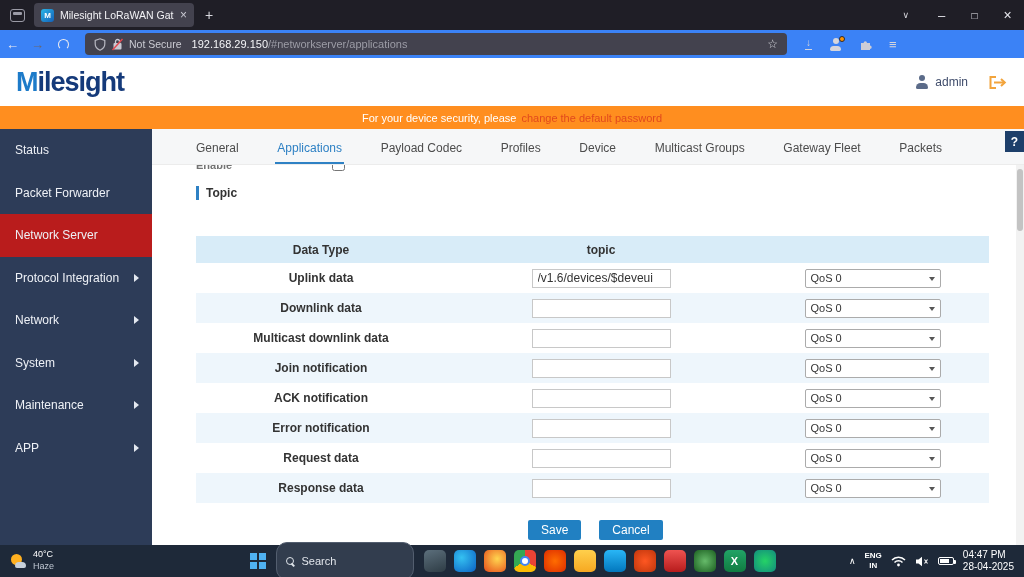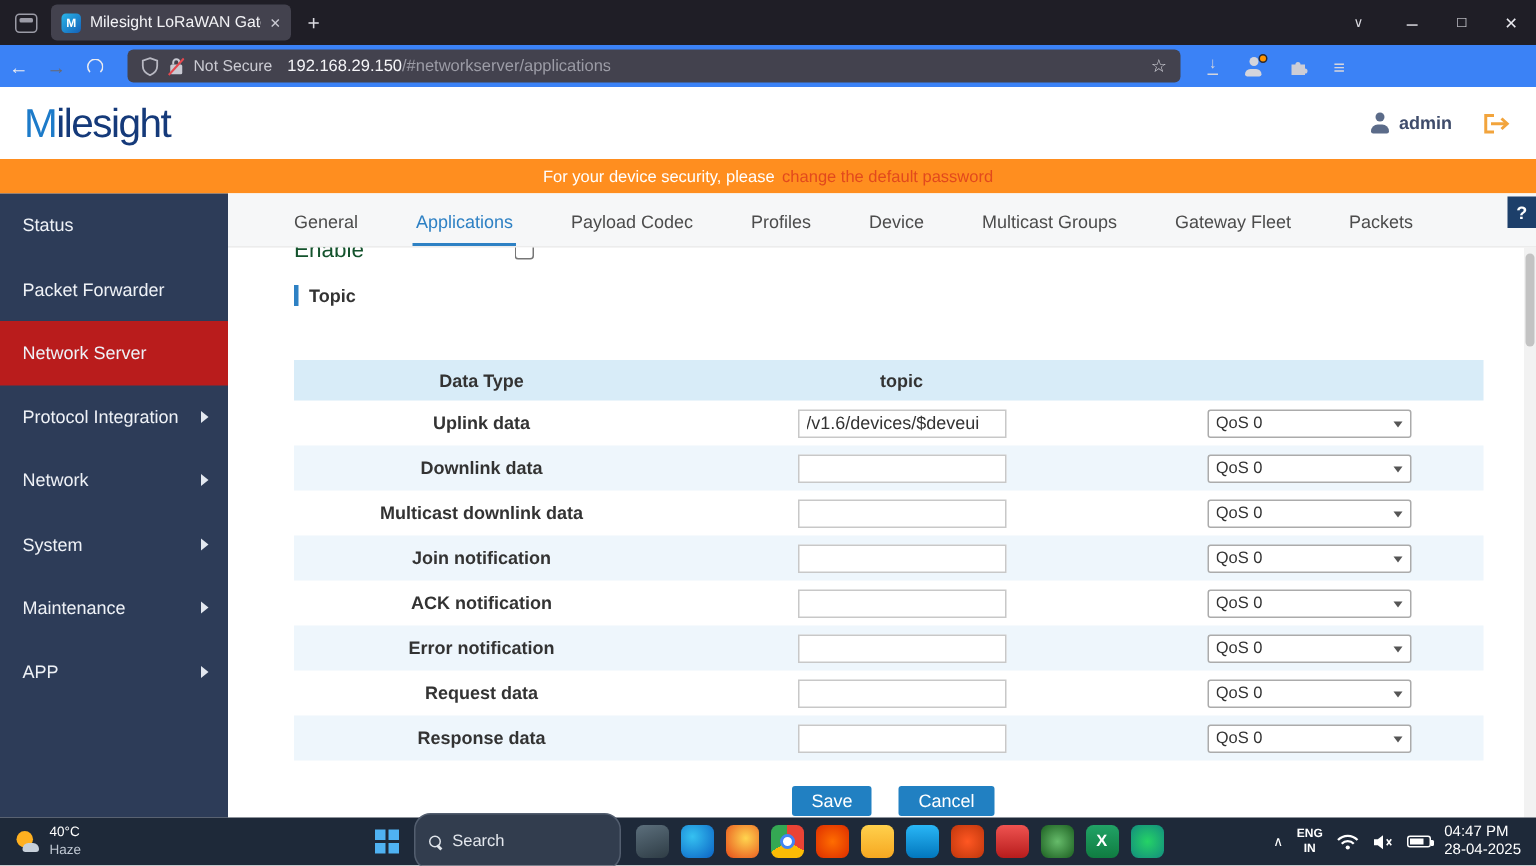--- a/index.html
+++ b/index.html
@@ -45,24 +45,24 @@
   .dl::before{content:"↓"}
   .acct{position:relative;width:13px;height:13px}
   .acct::before{content:"";position:absolute;top:0;left:3.5px;width:6px;height:6px;border-radius:50%;background:#d5d5dc}
   .acct::after{content:"";position:absolute;bottom:0;left:1px;width:11px;height:5px;border-radius:5px 5px 2px 2px;background:#d5d5dc}
   .acct .dot{position:absolute;top:-2px;right:-3px;width:6px;height:6px;border-radius:50%;background:#ff9400;border:1.5px solid #2b2a33}
   .menu{font-size:13px}
   .menu::before{content:"≡"}
 
   
   .sheader{position:absolute;top:58px;left:0;right:0;height:48px;background:#fff;display:flex;align-items:center;padding:0 16px}
-  .logo{display:inline-block;font-size:27px;font-weight:400;color:#153a7a;letter-spacing:-1px}
+  .logo{display:inline-block;font-size:27px;font-weight:700;color:#153a7a;letter-spacing:-1px}
   .logo::first-letter{color:#1d7bc9}
   .hright{margin-left:auto;display:flex;align-items:center;gap:20px}
-  .adminw{display:flex;align-items:flex-start;gap:6px;color:#3f4c6b;font-size:12px;font-weight:bold}
+  .adminw{display:flex;align-items:flex-start;gap:6px;color:#3f4c6b;font-size:12px;font-weight:normal}
   .person{position:relative;width:14px;height:14px}
   .person::before{content:"";position:absolute;top:0;left:4px;width:6px;height:6px;border-radius:50%;background:#5b6b89}
   .person::after{content:"";position:absolute;bottom:0;left:1px;width:12px;height:6px;border-radius:6px 6px 2px 2px;background:#5b6b89}
 
   
   .banner{position:absolute;top:106px;left:0;right:0;height:23px;background:#ff8e1f;display:flex;align-items:center;justify-content:center;gap:5px;font-size:11px;color:#fff}
   .banner a{color:#e2491d;text-decoration:none}
 
   
   .layout{position:absolute;top:129px;left:0;right:0;bottom:32px;display:flex}
@@ -74,21 +74,21 @@
   .tabbar{height:36px;background:#f6f7f8;border-bottom:1px solid #ececec;display:flex;align-items:flex-end;justify-content:space-between;padding:0 80px 0 42px}
   .tab-item{font-size:12px;color:#4c4c4c;padding:0 2px 9px;cursor:pointer;white-space:nowrap}
   .tab-item.active{color:#2e81c4;border-bottom:2px solid #2e81c4;padding-bottom:7px}
   .help{position:absolute;top:2px;right:0;width:19px;height:21px;background:#1d3f6a;color:#fff;font-size:12px;font-weight:bold;display:flex;align-items:center;justify-content:center}
   .viewport{position:absolute;top:36px;left:0;right:8px;bottom:0;overflow:hidden;padding-left:44px}
   .vscroll{position:absolute;top:36px;right:0;bottom:0;width:8px;background:#f2f2f2}
   .vthumb{width:6px;height:62px;margin:4px auto 0;background:#c3c3c3;border-radius:3px}
 
   
   .enrow{margin-top:-7px;display:flex;align-items:center}
-  .enrow .lbl{font-size:15px;font-weight:normal;color:#14532d}
+  .enrow .lbl{font-size:11px;font-weight:bold;color:#737373}
   .enrow input{margin-left:100px;width:13px;height:13px}
   .topich{margin-top:15px;font-size:12px;font-weight:bold;color:#333;border-left:3px solid #2e81c4;padding-left:7px;line-height:14px}
   .tbl{margin-top:36px;width:793px}
   .thead,.trow{display:flex;align-items:center}
   .thead{height:27px;background:#d8ecf8;font-size:12px}
   .trow{height:30px;font-size:12px}
   .trow.alt{background:#eef6fc}
   .c1{width:250px;text-align:center;font-weight:bold;color:#333}
   .c2{width:310px;display:flex;justify-content:center;font-weight:bold;color:#333}
   .c3{width:233px;display:flex;justify-content:center}

